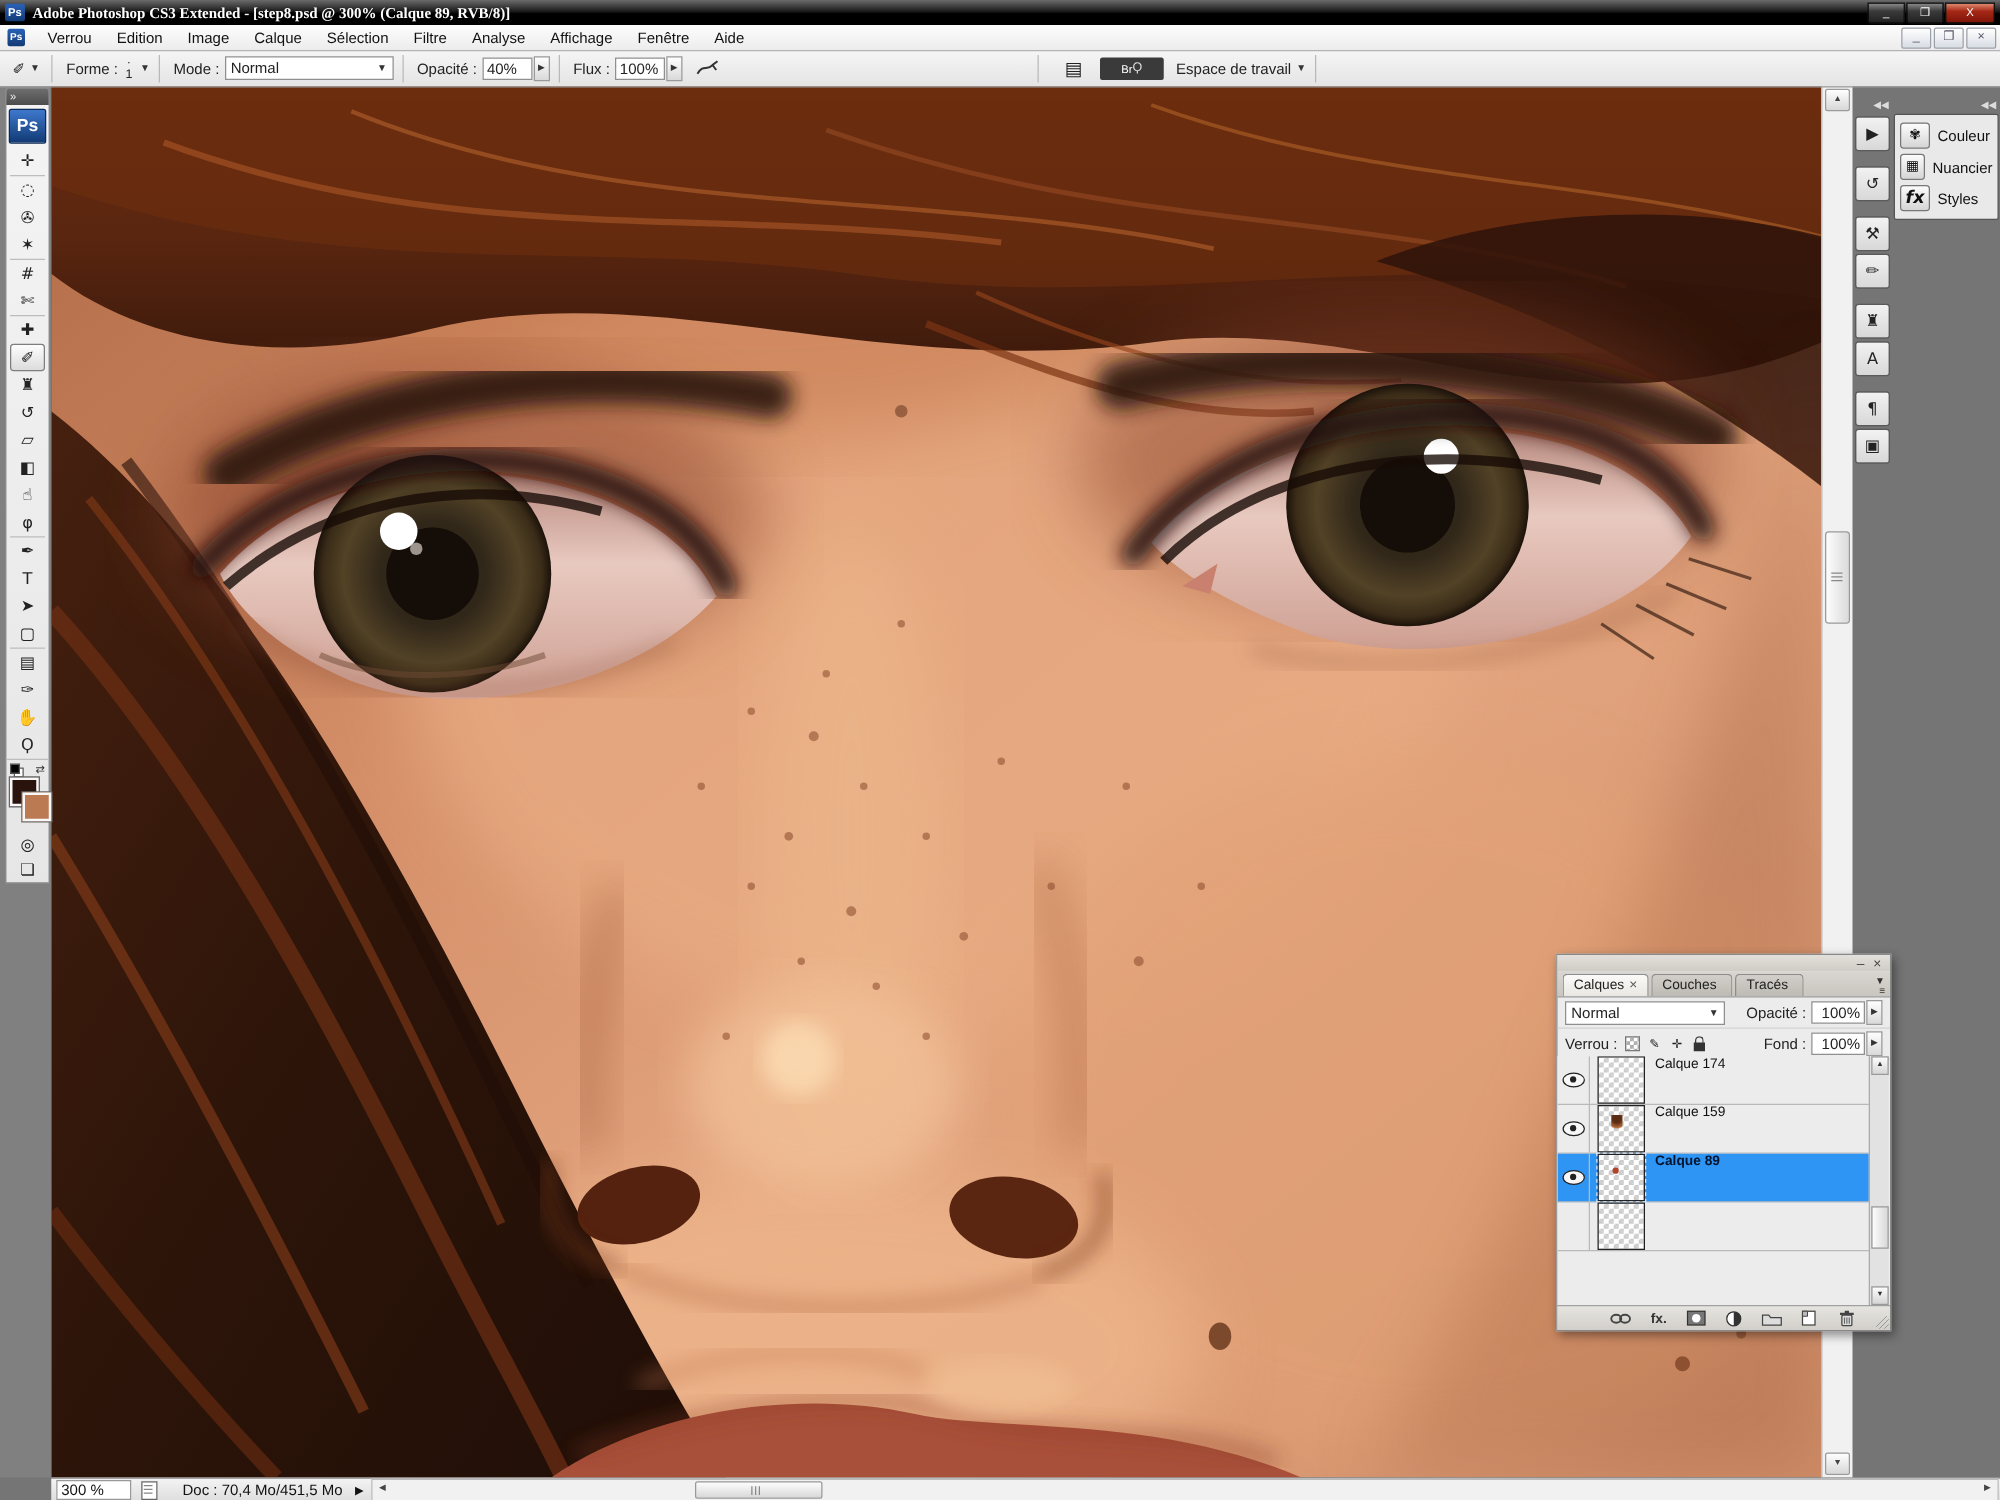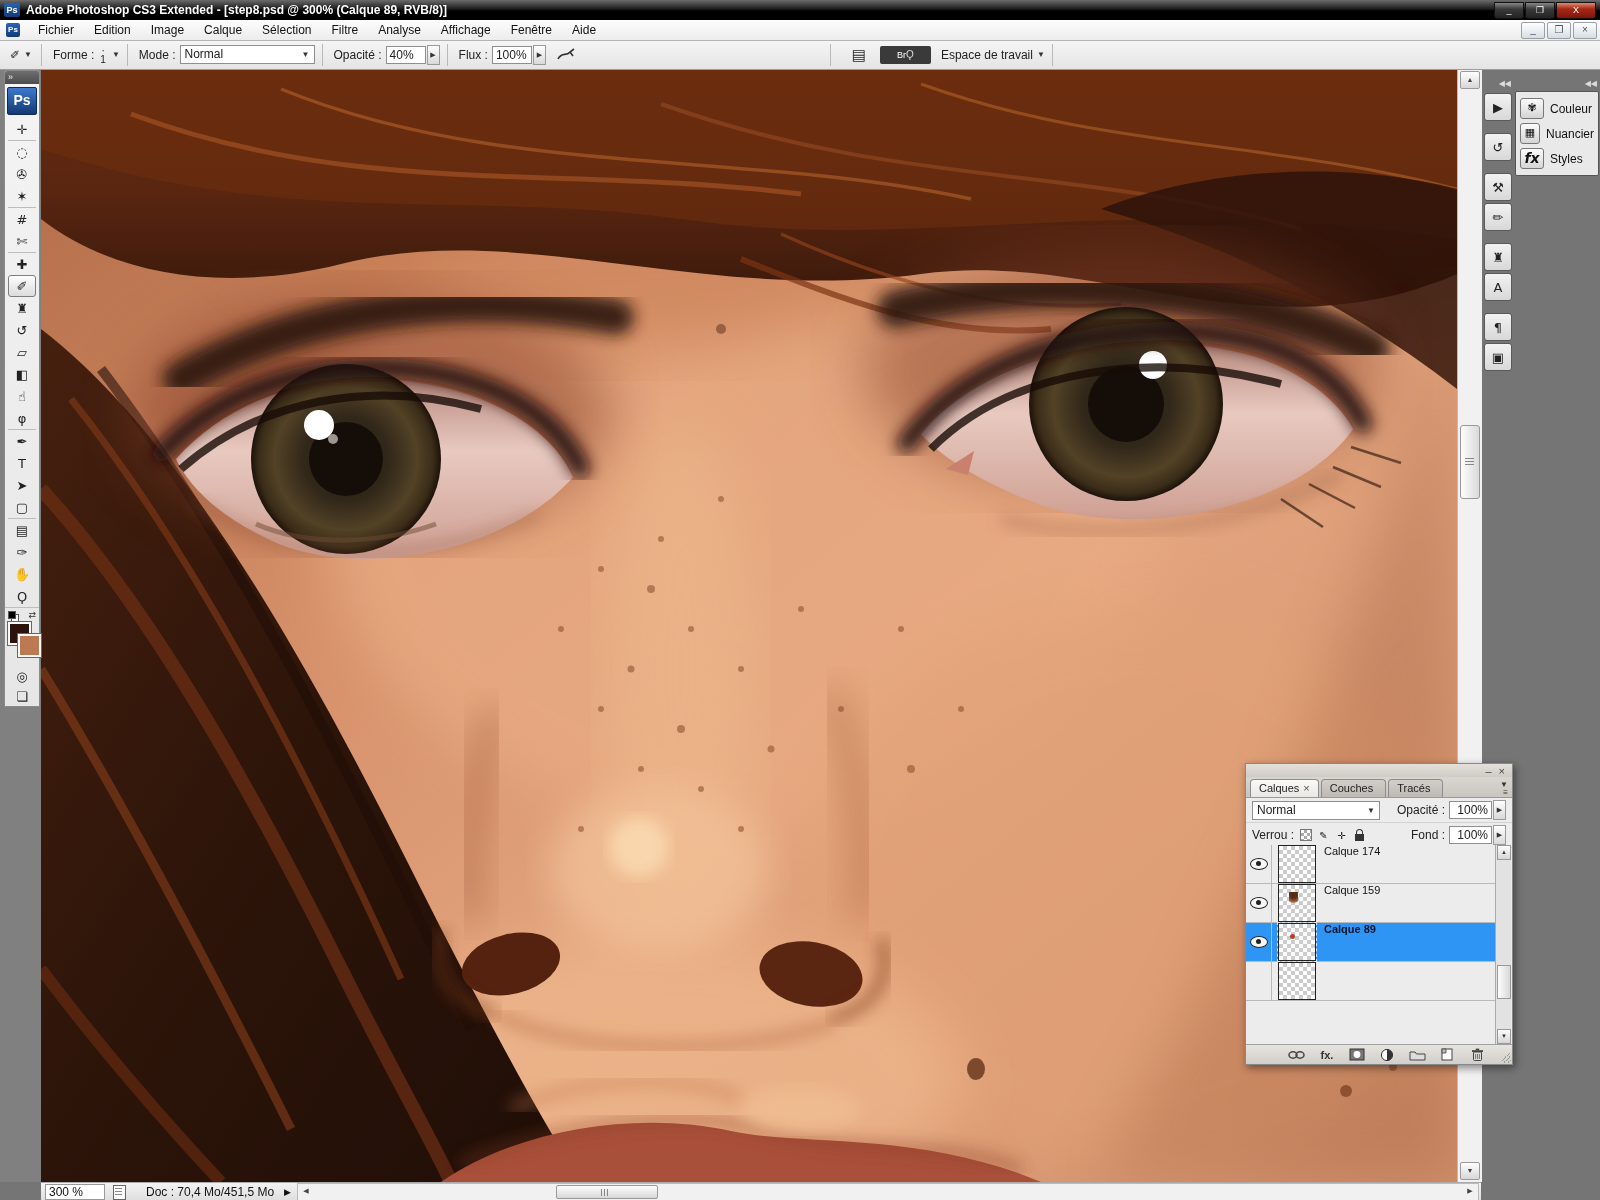--- a/index.html
+++ b/index.html
@@ -3,21 +3,21 @@
 <meta charset="utf-8">
 <style>
   html,body{margin:0;padding:0;width:1600px;height:1200px;overflow:hidden;
     font-family:"Liberation Sans","DejaVu Sans",sans-serif;font-size:12px;background:#757575;}
   .abs{position:absolute;}
   
   #titlebar{left:0;top:0;width:1600px;height:20px;background:linear-gradient(#6b6b6b,#1c1c1c 45%,#000 55%,#000);
     color:#fff;display:flex;align-items:center;z-index:60;}
   #titlebar .ps-badge{width:16px;height:14px;margin:0 6px 0 4px;background:linear-gradient(#2a62b8,#123a75);
     color:#fff;font-size:9px;font-weight:bold;text-align:center;line-height:14px;border-radius:2px;}
-  #titlebar .title-text{font-size:12px;font-weight:bold;text-shadow:0 1px 2px #000;}
+  #titlebar .title-text{font-size:12px;font-weight:bold;text-shadow:0 1px 2px #000;font-family:Liberation Serif, serif;}
   .winbtns{margin-left:auto;display:flex;margin-right:4px;}
   .winbtn{width:28px;height:15px;margin-left:1px;border-radius:0 0 3px 3px;border:1px solid #111;
     background:linear-gradient(#888,#3a3a3a 40%,#222);color:#fff;font-size:9px;line-height:14px;text-align:center;}
   .winbtn.close{background:linear-gradient(#e08a70,#a52815 40%,#7e150a);width:38px;}
   
   #menubar{left:0;top:20px;width:1600px;height:20px;background:linear-gradient(#fdfdfd,#ececec);
     border-bottom:1px solid #b4b4b4;display:flex;align-items:center;z-index:59;}
   #menubar .doc-badge{width:14px;height:14px;margin:0 8px 0 6px;background:linear-gradient(#2a62b8,#123a75);
     color:#fff;font-size:8px;font-weight:bold;text-align:center;line-height:13px;border-radius:2px;}
   .menu-item{padding:2px 10px;color:#111;}
@@ -131,21 +131,21 @@
     border:1px solid #999;font-size:6px;text-align:center;line-height:12px;color:#333;}
   #layer-thumbtrack{position:absolute;left:1px;top:120px;width:12px;height:32px;background:linear-gradient(90deg,#fdfdfd,#d8d8d8);border:1px solid #999;}
   
   #lp-bottom{position:absolute;left:0;bottom:0;width:266px;height:20px;background:linear-gradient(#e6e4df,#d2cfca);
     border-top:1px solid #a0a0a0;display:flex;align-items:center;padding-left:40px;box-sizing:border-box;}
   .lpb-icon{width:22px;height:16px;margin-right:8px;display:flex;align-items:center;justify-content:center;color:#333;}
   .lpb-icon svg{display:block;}
   #lp-grip{position:absolute;right:1px;bottom:1px;width:10px;height:10px;
     background:linear-gradient(135deg,transparent 40%,#999 40%,#999 45%,transparent 45%,transparent 60%,#999 60%,#999 65%,transparent 65%,transparent 80%,#999 80%,#999 85%,transparent 85%);}
   
-  #statusbar{left:41px;top:1182px;width:1440px;height:18px;background:linear-gradient(#f3f3f3,#dedede);
+  #statusbar{left:41px;top:1182px;width:1560px;height:18px;background:linear-gradient(#f3f3f3,#dedede);
     border-top:1px solid #aaa;display:flex;align-items:center;z-index:45;}
   #zoom-field{width:52px;height:14px;background:#fff;border:1px solid #999;margin-left:4px;padding:0 3px;line-height:14px;color:#111;}
   #scratch-icon{width:11px;height:13px;background:#fff;border:1px solid #666;margin:0 10px 0 8px;position:relative;}
   #scratch-icon:after{content:'';position:absolute;left:1px;top:2px;width:7px;border-top:1px solid #888;box-shadow:0 3px 0 #888,0 6px 0 #888;}
   #doc-info{color:#111;margin:0 10px;}
   #status-arrow{font-size:9px;color:#111;margin-right:6px;}
   #hscroll{position:relative;flex:1;height:16px;background:#f1f1f1;border:1px solid #bbb;margin-right:2px;}
   .hbtn{position:absolute;top:1px;width:14px;height:12px;font-size:7px;color:#444;text-align:center;line-height:12px;}
   #hthumb{position:absolute;left:258px;top:1px;width:100px;height:12px;background:linear-gradient(#fdfdfd,#d8d8d8);
     border:1px solid #999;border-radius:2px;}
@@ -159,21 +159,21 @@
   <div class="title-text">Adobe Photoshop CS3 Extended - [step8.psd @ 300% (Calque 89, RVB/8)]</div>
   <div class="winbtns">
     <div class="winbtn">_</div>
     <div class="winbtn">❐</div>
     <div class="winbtn close">X</div>
   </div>
 </div>
 
 <div id="menubar" class="abs">
   <div class="doc-badge">Ps</div>
-  <span class="menu-item">Fichier</span>
+  <span class="menu-item">Verrou</span>
     <span class="menu-item">Edition</span>
     <span class="menu-item">Image</span>
     <span class="menu-item">Calque</span>
     <span class="menu-item">Sélection</span>
     <span class="menu-item">Filtre</span>
     <span class="menu-item">Analyse</span>
     <span class="menu-item">Affichage</span>
     <span class="menu-item">Fenêtre</span>
     <span class="menu-item">Aide</span>
   <div class="docbtns">

